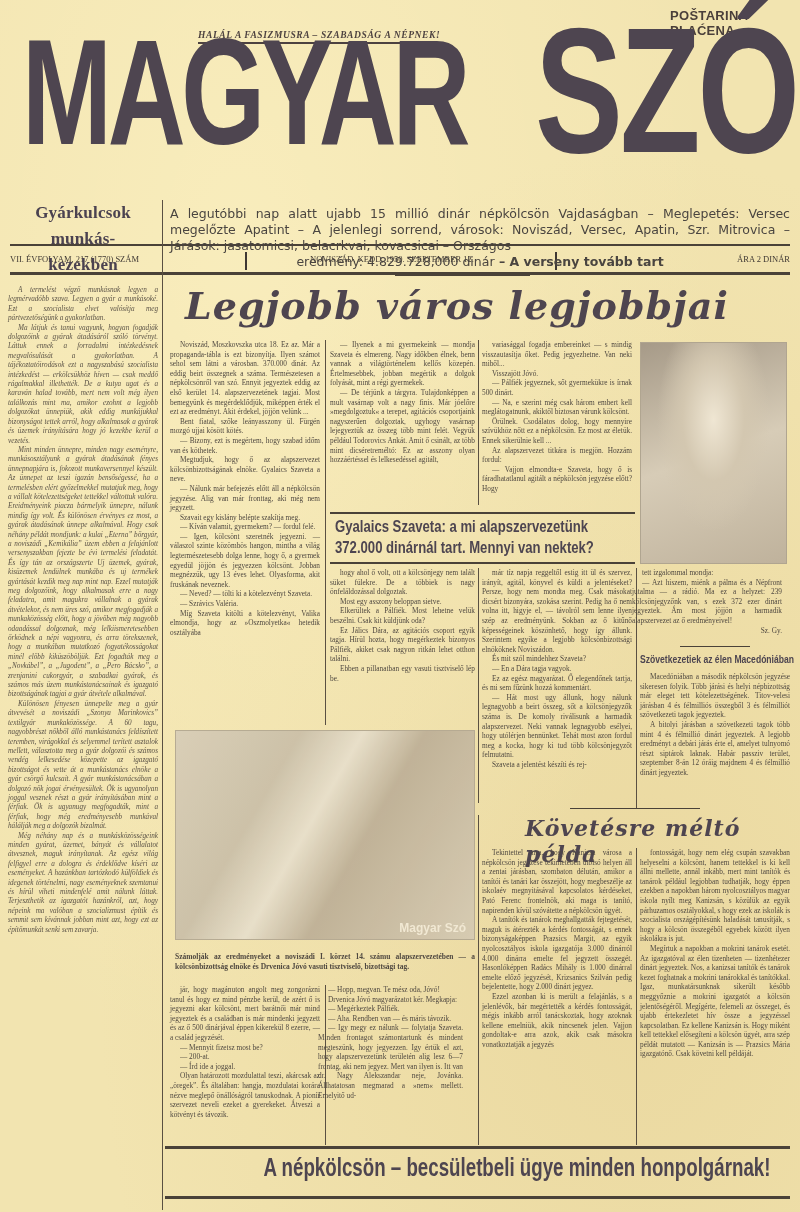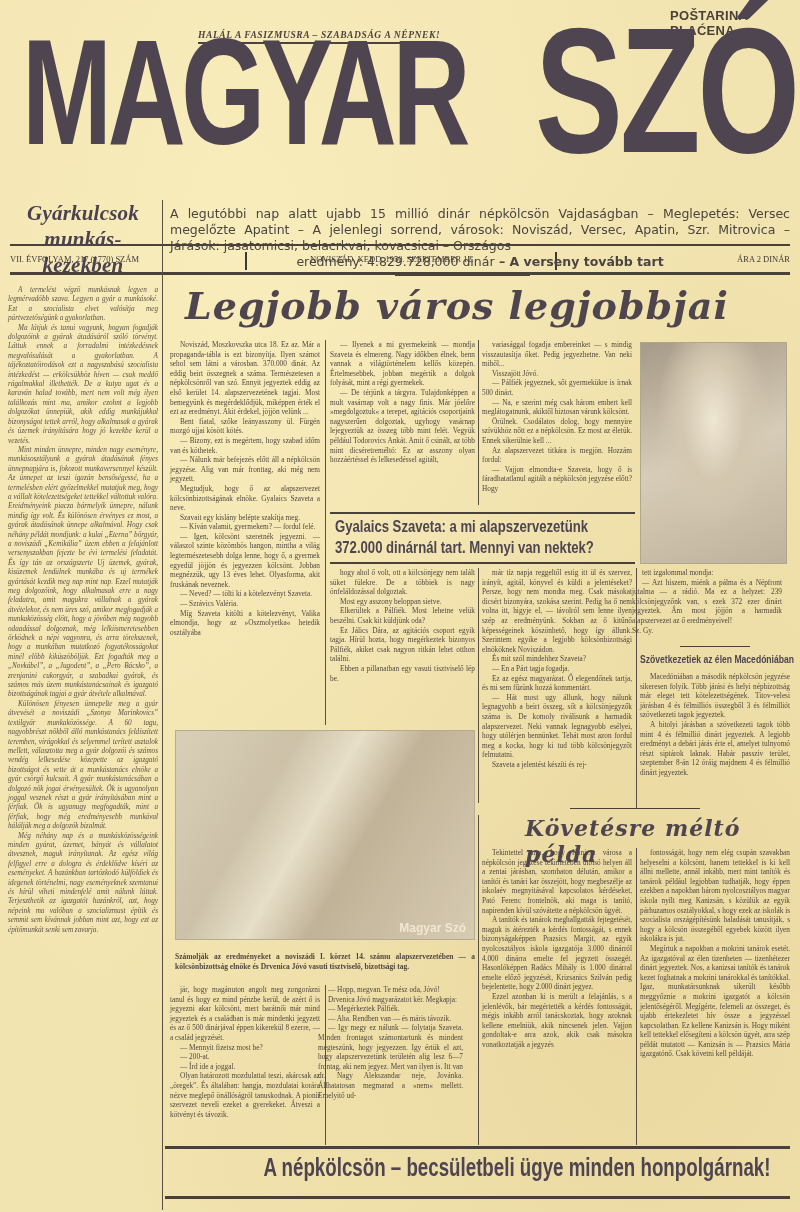--- a/index.html
+++ b/index.html
@@ -22,21 +22,21 @@
   .title-magyar { left:22px; top:22px; font-family:"Liberation Sans", sans-serif; font-weight:bold; color:#4e4550; font-size:150px; line-height:140px; letter-spacing:-6px; transform:scaleX(0.72); transform-origin:left top; }
   .title-szo { left:535px; top:8px; font-family:"Liberation Sans", sans-serif; font-weight:bold; color:#4e4550; font-size:178px; line-height:165px; letter-spacing:-4px; transform:scaleX(0.74); transform-origin:left top; }
   .rule-top { left:10px; top:244px; width:780px; height:2px; background:#4a4238; }
   .issue-line { left:10px; top:252px; width:780px; height:18px; font-family:"Liberation Serif", serif; font-weight:normal; font-size:8.5px; color:#3f3833; }
   .issue-line span { position:absolute; top:2px; }
   .vbar { position:absolute; width:2px; height:18px; background:#3f3833; top:0; }
   .rule-bottom { left:10px; top:272px; width:780px; height:3px; background:#4a4238; }
 
   
   .left-col { left:8px; top:200px; width:150px; height:1010px; }
-  .left-head { font-family:"Liberation Serif", serif; font-style:italic; font-weight:bold; color:#4b4250; font-size:21px; line-height:26px; text-align:center; letter-spacing:0.2px; }
+  .left-head { font-family:"Liberation Serif", serif; font-weight:bold; color:#4b4250; font-size:17px; line-height:26px; text-align:center; letter-spacing:0.2px; }
   .left-body { margin-top:8px; font-family:"Liberation Serif", serif; font-style:italic; font-size:7.2px; line-height:9.4px; text-align:justify; color:#5a5246; hyphens:auto; }
   .left-body p { margin:0 0 0 0; text-indent:10px; }
   .col-divider { position:absolute; width:1px; background:#5a5042; }
 
   
   .banner { left:170px; top:206px; width:620px; font-family:"DejaVu Sans", sans-serif; font-size:12.5px; line-height:16px; color:#4a4540; text-align:justify; }
   .banner .center { display:block; text-align:center; }
   .banner b { font-weight:bold; }
   .banner-rule { left:395px; top:274px; width:135px; height:2px; background:#4a4238; }
 
@@ -55,21 +55,21 @@
       radial-gradient(ellipse at 50% 35%, #efe6d3 0%, #d3c7b0 30%, transparent 55%),
       linear-gradient(160deg,#a69a88,#d7ccb7 50%,#bfb29c); }
   .photo-group { background:
       linear-gradient(120deg, #d7cdb8 0%, #c9bea8 30%, #e7dfcc 45%, #bcae96 60%, #d5cab4 100%); opacity:0.9; }
   .photo-credit { position:absolute; right:8px; bottom:4px; font-family:"Liberation Sans", sans-serif; font-weight:bold; font-size:12px; color:#f2ead8; }
 
   .caption { font-family:"Liberation Serif", serif; font-weight:bold; font-size:7.5px; line-height:10px; color:#4f4840; text-align:justify; }
 
   .sub2 { font-family:"Liberation Sans", sans-serif; font-weight:bold; font-size:11px; color:#4d4550; transform:scaleX(0.78); transform-origin:left top; white-space:nowrap; }
   .ornament { position:absolute; height:1px; background:#4a4238; }
-  .signature { text-align:left; font-family:"Liberation Serif", serif; font-size:7.3px; }
+  .signature { text-align:right; font-family:"Liberation Serif", serif; font-size:7.3px; }
 
   .kovet { font-family:"DejaVu Serif", serif; font-style:italic; font-weight:bold; font-size:22px; color:#4e454f; letter-spacing:1px; }
 
   .footer-banner { left:165px; top:1152px; width:625px; text-align:center; font-family:"Liberation Sans", sans-serif; font-weight:bold; font-size:26px; color:#4e4550; }
   .footer-banner span { display:inline-block; transform:scaleX(0.72); transform-origin:center; white-space:nowrap; }
   .footer-rule { position:absolute; left:165px; width:625px; height:3px; background:#4a4238; }
 </style>
 </head>
 <body>
 
@@ -111,22 +111,22 @@
     <span class="center"><span>eredmény: 4.829.728,000 dinár</span><b> – A verseny tovább tart</b></span>
   </div>
   <div class="abs banner-rule"></div>
 
   <div class="abs headline">Legjobb város legjobbjai</div>
 
   <div class="abs txt" style="left:170px; top:340px; width:150px;">
     <p>Noviszád, Moszkovszka utca 18. Ez az. Már a propaganda-tábla is ezt bizonyítja. Ilyen számot sehol sem látni a városban. 370.000 dinár. Az eddig beirt összegnek a száma. Természetesen a népkölcsönről van szó. Ennyit jegyeztek eddig az első kerület 14. alapszervezetének tagjai. Most bemegyünk és megérdeklődjük, miképpen érték el ezt az eredményt. Akit érdekel, jöjjön velünk ...</p>
     <p>Bent fiatal, szőke leányasszony ül. Fürgén mozgó ujjai kösött kötés.</p>
     <p>— Bizony, ezt is megértem, hogy szabad időm van és köthetek.</p>
+    <p>Megtudjuk, hogy ő az alapszervezet kölcsönbizottságának elnöke. Gyalaics Szaveta a neve.</p>
     <p>— Nálunk már befejezés előtt áll a népkölcsön jegyzése. Alig van már fronttag, aki még nem jegyzett.</p>
-    <p>Megtudjuk, hogy ő az alapszervezet kölcsönbizottságának elnöke. Gyalaics Szaveta a neve.</p>
     <p>Szavait egy kislány belépte szakítja meg.</p>
     <p>— Kíván valamit, gyermekem? — fordul felé.</p>
     <p>— Igen, kölcsönt szeretnék jegyezni. — válaszol szinte közömbös hangon, mintha a világ legtermészetesebb dolga lenne, hogy ő, a gyermek egyedül jöjjön és jegyezzen kölcsönt. Jobban megnézzük, ugy 13 éves lehet. Olyasforma, akit fruskának neveznek.</p>
     <p>— Neved? — tölti ki a kötelezvényt Szaveta.</p>
     <p>— Szrávics Valéria.</p>
     <p>Míg Szaveta kitölti a kötelezvényt, Valika elmondja, hogy az »Oszmolyetka« hetedik osztályába</p>
   </div>
   <div class="col-divider" style="left:325px; top:340px; height:385px;"></div>
 
   <div class="abs txt" style="left:330px; top:340px; width:145px;">
@@ -158,21 +158,21 @@
     <p>Most egy asszony beloppan sietve.</p>
     <p>Elkerültek a Pálfiék. Most lehetne velük beszélni. Csak kit küldjünk oda?</p>
     <p>Ez Jálics Dára, az agitációs csoport egyik tagja. Hírül hozta, hogy megérkeztek bizonyos Pálfiék, akiket csak nagyon ritkán lehet otthon találni.</p>
     <p>Ebben a pillanatban egy vasuti tisztviselő lép be.</p>
   </div>
   <div class="col-divider" style="left:478px; top:568px; height:235px;"></div>
 
   <div class="abs txt" style="left:482px; top:568px; width:150px;">
     <p>már tíz napja reggeltől estig itt ül és szervez, irányít, agitál, könyvel és küldi a jelentéseket? Persze, hogy nem mondta meg. Csak másokat dicsért bizonyára, szokása szerint. Pedig ha ő nem volna itt, higyje el, — távolról sem lenne ilyen szép az eredményünk. Sokban az ő kitűnő képességeinek köszönhető, hogy így állunk. Szerintem egyike a legjobb kölcsönbizottsági elnököknek Noviszádon.</p>
     <p>És mit szól mindehhez Szaveta?</p>
-    <p>— En a Párt tagja fogadja.</p>
+    <p>— En a Dára tagja vagyok.</p>
     <p>Ez az egész magyarázat. Ő elegendőnek tartja, és mi sem fűzünk hozzá kommentárt.</p>
     <p>— Hát most ugy állunk, hogy nálunk legnagyobb a beirt összeg, sőt a kölcsönjegyzők száma is. De komoly riválisunk a harmadik alapszervezet. Neki vannak legnagyobb esélyei, hogy utólérjen bennünket. Tehát most azon fordul meg a kocka, hogy ki tud több kölcsönjegyzőt felmutatni.</p>
     <p>Szaveta a jelentést készíti és rej-</p>
   </div>
   <div class="col-divider" style="left:636px; top:568px; height:240px;"></div>
 
   <div class="abs txt" style="left:632px; top:568px; width:150px;">
     <p>tett izgalommal mondja:</p>
     <p>— Azt hiszem, miénk a pálma és a Népfront jutalma — a rádió. Ma ez a helyzet: 239 kölcsönjegyzőnk van, s ezek 372 ezer dinárt jegyeztek. Ám most jöjjön a harmadik alapszervezet az ő eredményeivel!</p>
     <div class="signature">Sz. Gy.</div>

